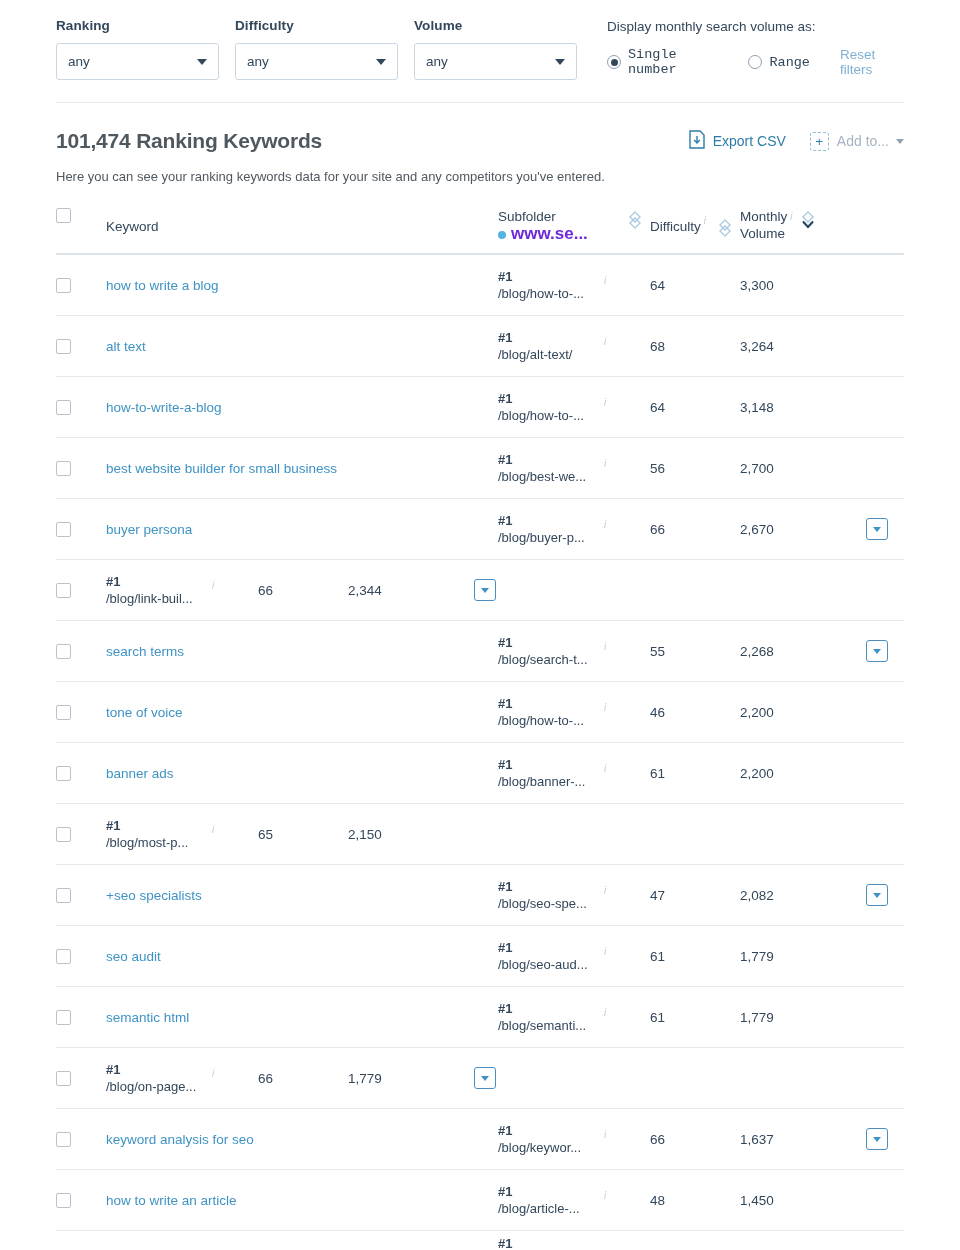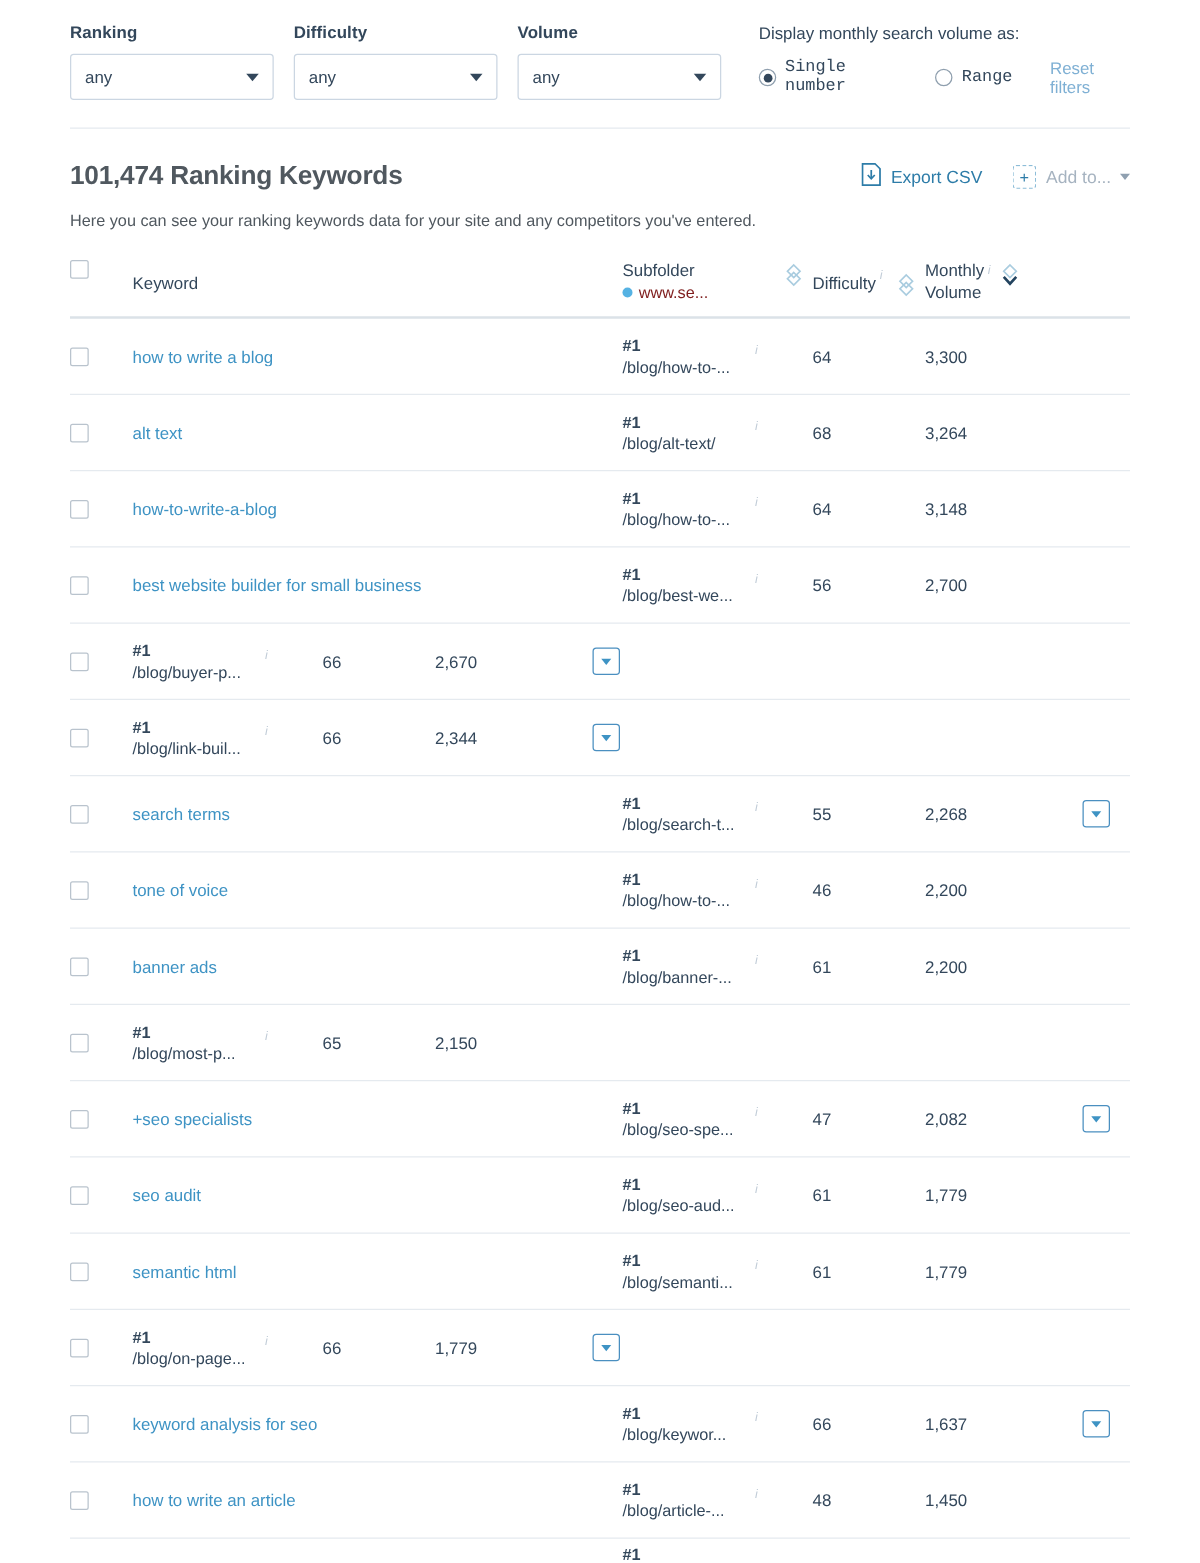--- a/index.html
+++ b/index.html
@@ -204,23 +204,23 @@
   .c-diff { width: 60px; flex: none; font-size: 13.5px; color: #33475b; }
   .c-vol { width: 110px; flex: none; font-size: 13.5px; color: #33475b; }
   .c-menu { width: 54px; flex: none; display: flex; justify-content: center; }
 
   .th-text {
     font-size: 13.5px;
     color: #33475b;
     line-height: 17px;
   }
   .th-sub2 {
-    font-size: 13px;
-    font-weight: normal;
-    color: #7f1d1d;
+    font-size: 17px;
+    font-weight: bold;
+    color: #6d28d9;
     line-height: 18px;
     white-space: nowrap;
   }
   .blue-dot {
     display: inline-block;
     width: 8px; height: 8px;
     border-radius: 50%;
     background: #55b2e3;
     margin-right: 5px;
   }
@@ -451,20 +451,23 @@
           <div class="c-menu">
             <span class="menu-btn hidden-menu">
               <span class="mc"></span>
             </span>
           </div>
         </div>
         <div class="row trow">
           <div class="c-check">
             <span class="cbox"></span>
           </div>
+          <div class="c-kw">
+            <span class="kw-link">buyer persona</span>
+          </div>
           <div class="c-sub">
             <div class="sub-rank">#1</div>
             <div class="sub-path">/blog/buyer-p...</div>
           </div>
           <div class="c-i"><span class="info-i" style="padding-top:0">i</span></div>
           <div class="c-sort"></div>
           <div class="c-diff">66</div>
           <div class="c-sort"></div>
           <div class="c-vol">2,670</div>
           <div class="c-menu">

